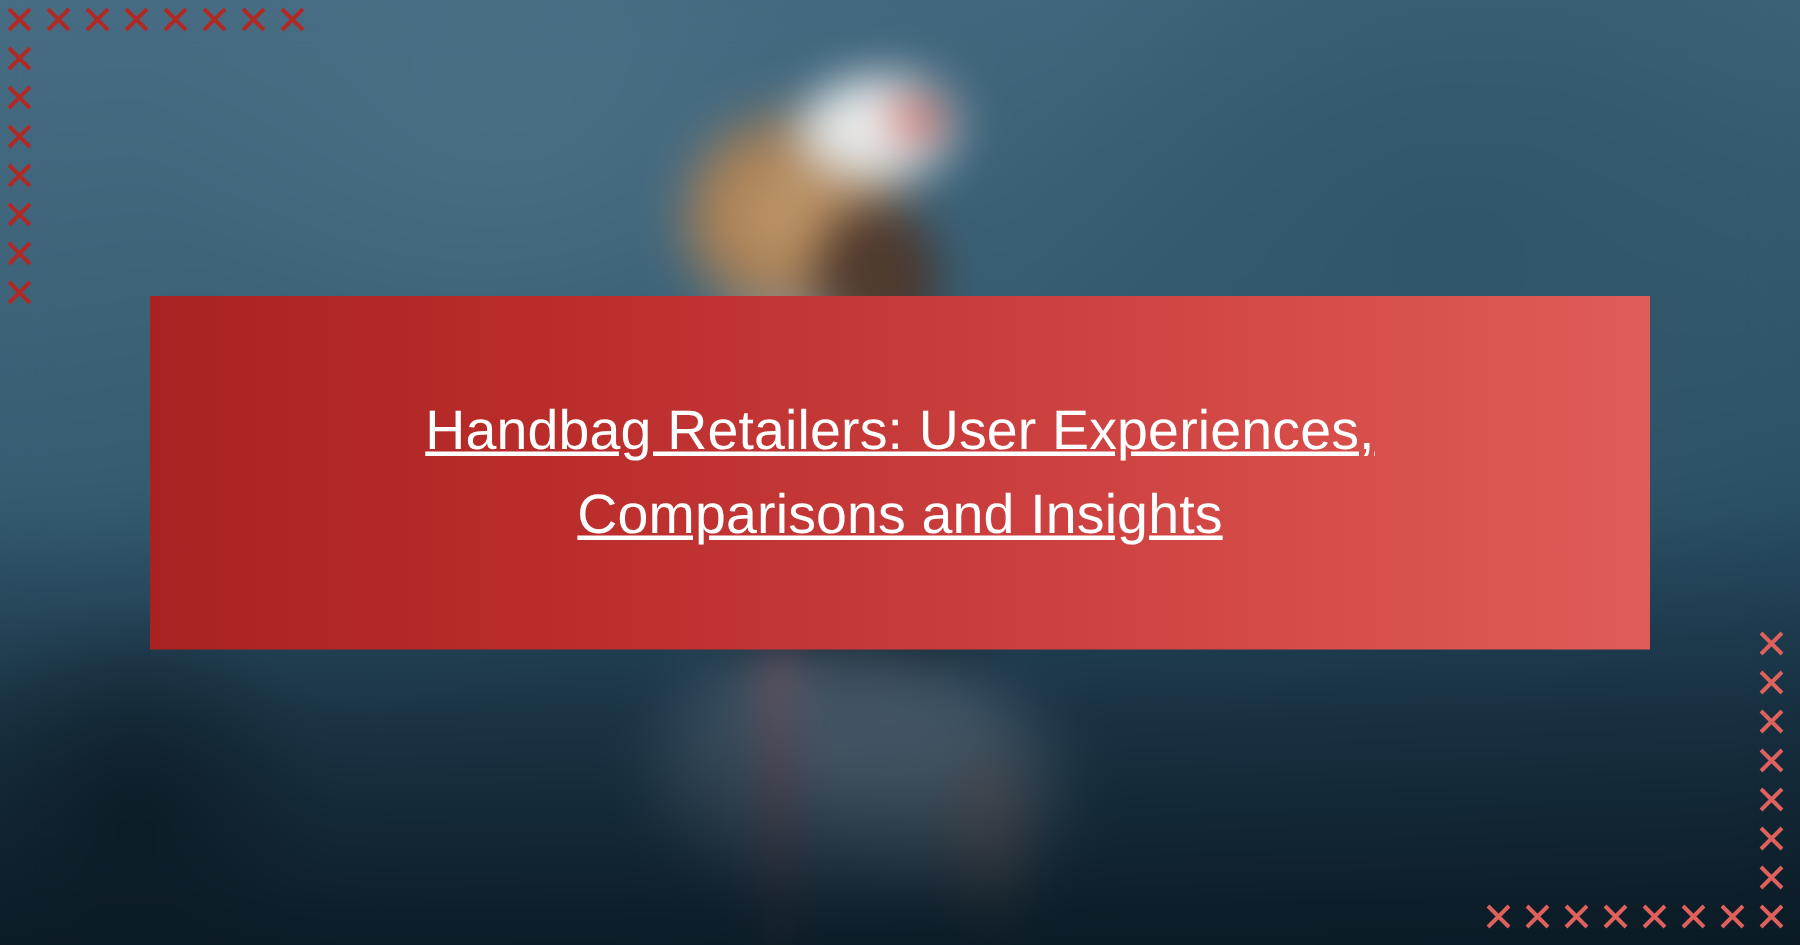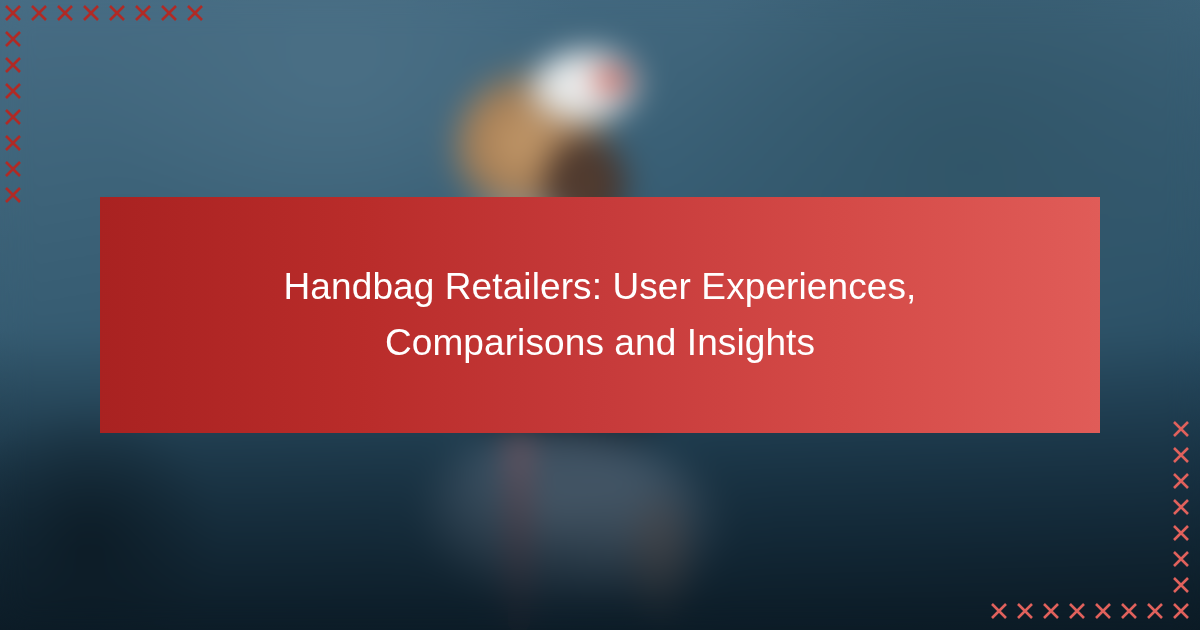--- a/index.html
+++ b/index.html
@@ -154,20 +154,21 @@
   }
   .title-text {
     color: #ffffff;
     font-family: "Liberation Sans", sans-serif;
     font-weight: 400;
     font-size: 37px;
     line-height: 56px;
     letter-spacing: 0.1px;
     text-align: center;
     max-width: 660px;
+    text-decoration: underline;
   }
 </style>
 </head>
 <body>
 
 <div id="stage">
 
   <div class="photo-layer">
     <div class="photo-base"></div>
     <div class="photo-darkleft"></div>

